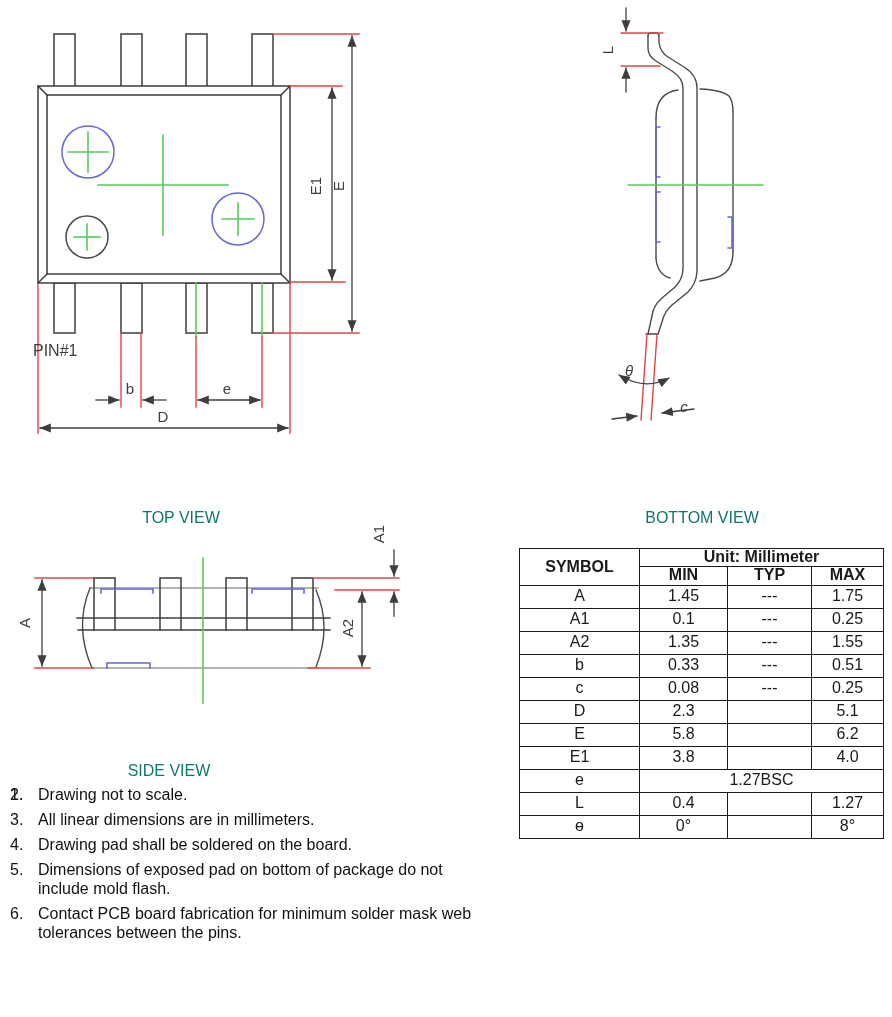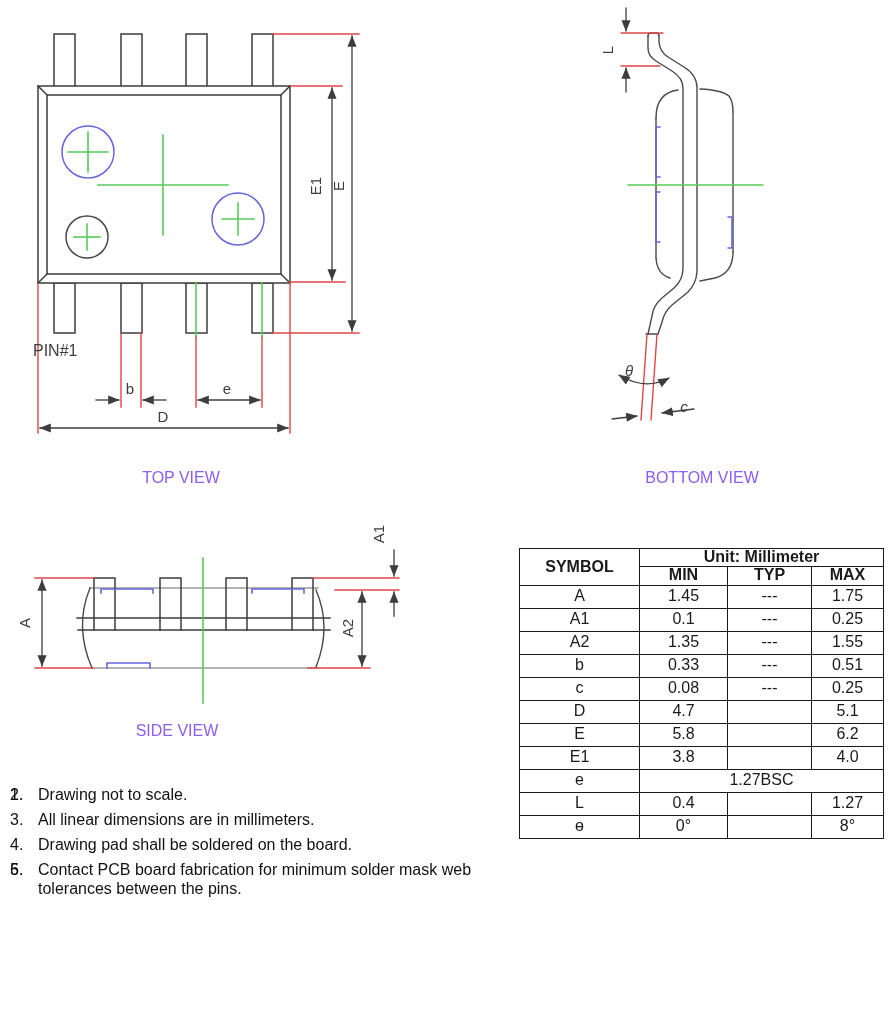--- a/index.html
+++ b/index.html
@@ -1,19 +1,19 @@
 <!DOCTYPE html>
 <html><head>
 <meta charset="utf-8">
 <style>
   html,body{margin:0;padding:0;background:#ffffff;}
   .page{position:relative;width:892px;height:1017px;background:#fff;overflow:hidden;
         font-family:"Liberation Sans", sans-serif;color:#1a1a1a;}
   svg text{font-family:"Liberation Sans", sans-serif;}
-  .caption{position:absolute;width:170px;text-align:center;font-size:16px;color:#8b5cf6;}
+  .caption{position:absolute;width:170px;text-align:center;font-size:16px;color:#0f766e;margin-top:40px;}
   
   .dimtable{position:absolute;left:519px;top:548px;border-collapse:collapse;table-layout:fixed;}
   .dimtable td,.dimtable th{border:1.5px solid #1a1a1a;text-align:center;vertical-align:middle;
         font-size:16px;padding:0;line-height:1.05;}
   .dimtable th{font-weight:bold;}
   .dimtable .c-sym{width:119px;}
   .dimtable .c-min{width:87px;margin-top:20px;}
   .dimtable .c-typ{width:83px;}
   .dimtable .c-max{width:71px;}
   .dimtable .hr1{height:17px;}
@@ -206,21 +206,21 @@
       </g>
 
       <text font-size="15" fill="#3d3d3d" text-anchor="middle" transform="rotate(-90 30 623)" x="30" y="623">A</text>
       <text font-size="15" fill="#3d3d3d" text-anchor="middle" transform="rotate(-90 384 534)" x="384" y="534">A1</text>
       <text font-size="15" fill="#3d3d3d" text-anchor="middle" transform="rotate(-90 353 628)" x="353" y="628">A2</text>
     </g>
   </svg>
 
   <div class="caption" style="left:96px;top:469px;">TOP VIEW</div>
   <div class="caption" style="left:617px;top:469px;">BOTTOM VIEW</div>
-  <div class="caption" style="left:92px;top:722px;">SIDE VIEW</div>
+  <div class="caption" style="left:84px;top:722px;">SIDE VIEW</div>
 
   <table class="dimtable">
     <tbody>
         <tr class="hr1">
       <th class="c-sym" rowspan="2">SYMBOL</th>
       <th colspan="3">Unit: Millimeter</th>
     </tr>
     <tr class="hr2">
       <th class="c-min">MIN</th>
       <th class="c-typ">TYP</th>
@@ -251,21 +251,21 @@
       <td>0.51</td>
     </tr>
     <tr class="dr">
       <td>c</td>
       <td>0.08</td>
       <td>---</td>
       <td>0.25</td>
     </tr>
     <tr class="dr">
       <td>D</td>
-      <td>4.7</td>
+      <td>2.3</td>
       <td></td>
       <td>5.1</td>
     </tr>
     <tr class="dr">
       <td>E</td>
       <td>5.8</td>
       <td></td>
       <td>6.2</td>
     </tr>
     <tr class="dr">
@@ -304,20 +304,21 @@
     <div class="note-item">
       <span class="num">3.</span>
       <span>All linear dimensions are in millimeters.</span>
     </div>
     <div class="note-item">
       <span class="num">4.</span>
       <span>Drawing pad shall be soldered on the board.</span>
     </div>
     <div class="note-item">
       <span class="num">5.</span>
+      <span>Dimensions of exposed pad on bottom of package do not include mold flash.</span>
     </div>
     <div class="note-item">
       <span class="num">6.</span>
       <span>Contact PCB board fabrication for minimum solder mask web tolerances between the pins.</span>
     </div>
   </div>
 
 </div>
 
 </body></html>

